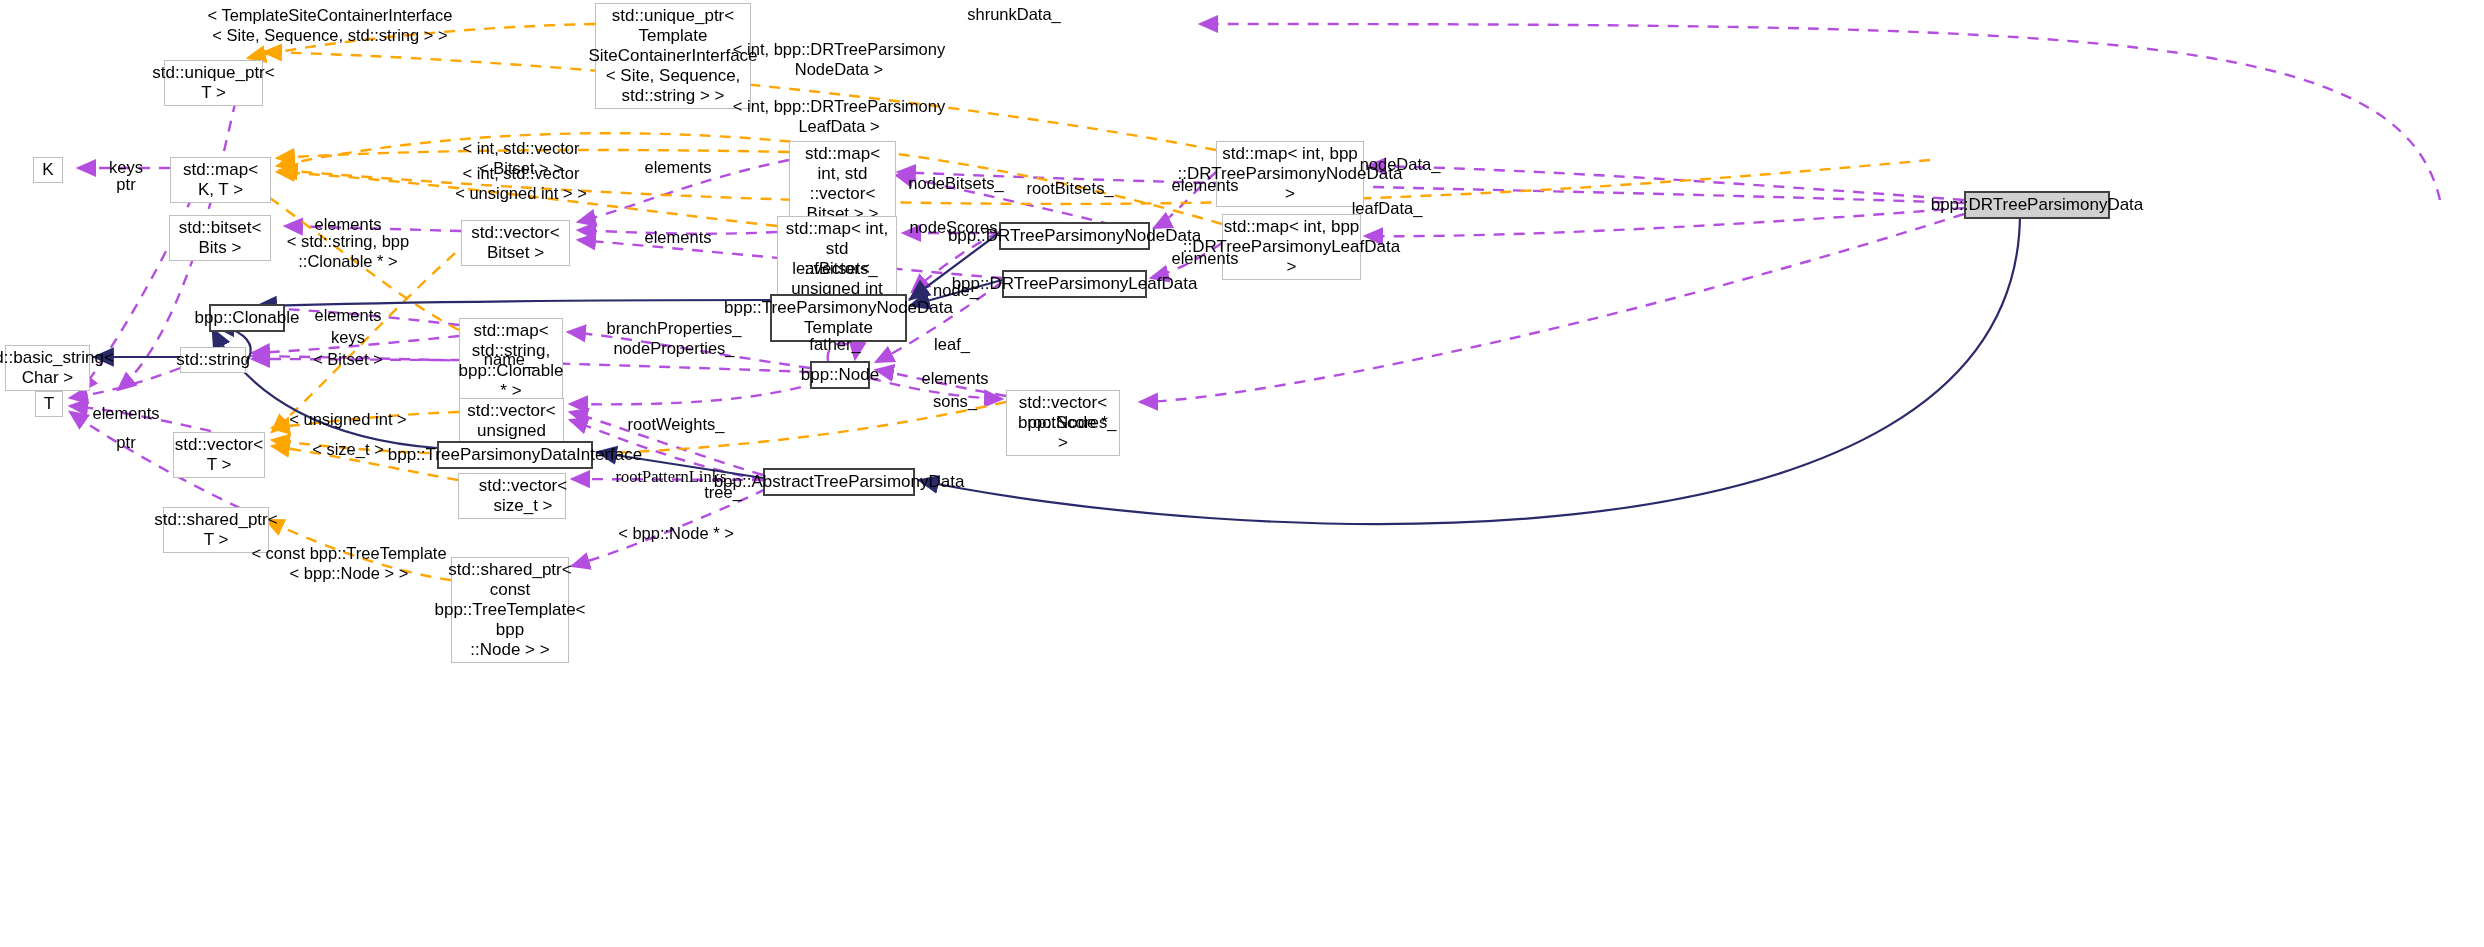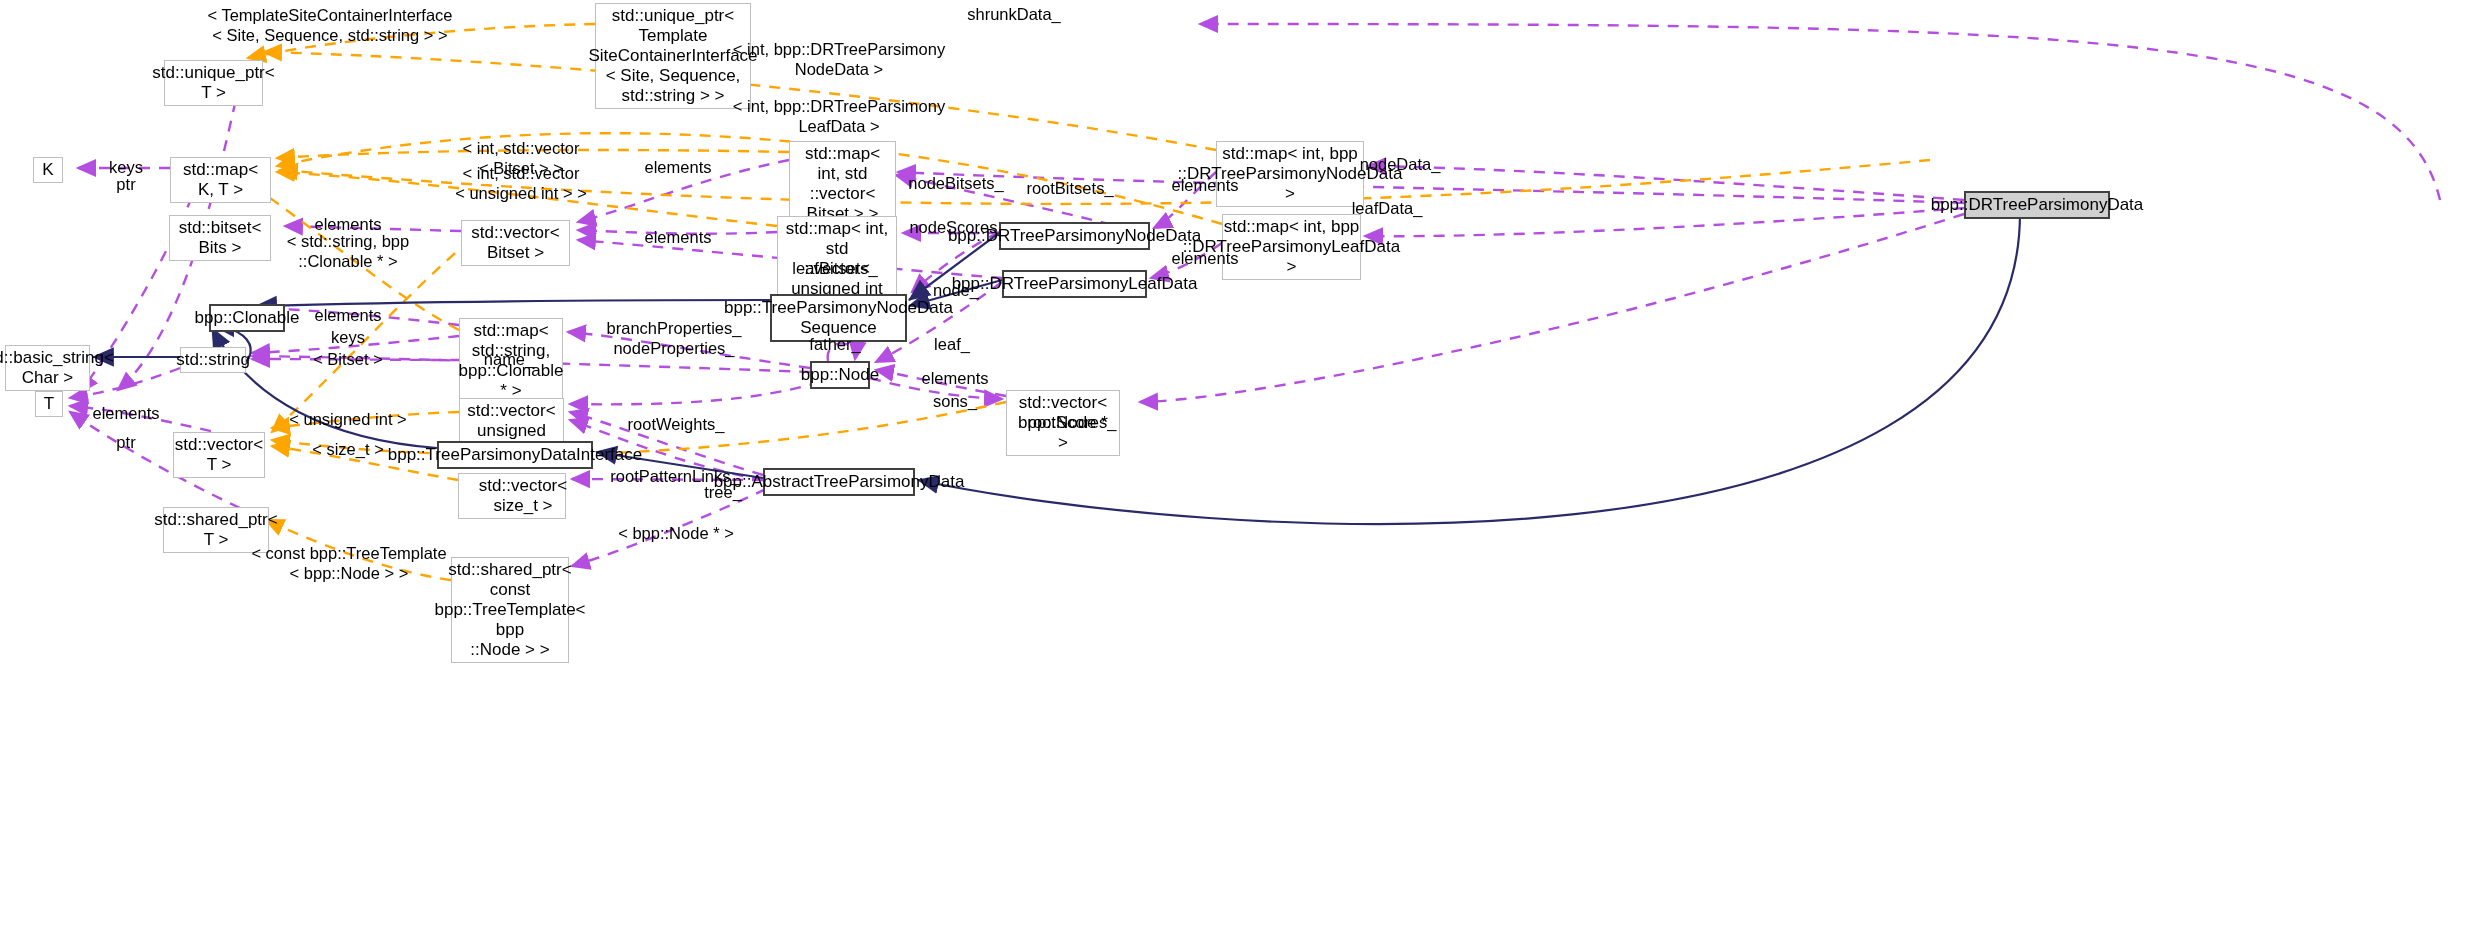--- a/index.html
+++ b/index.html
@@ -203,21 +203,21 @@
       <div class="node tmpl" style="left: 169px; top: 215px; width: 102px; min-height: 22px;">std::bitset&lt; Bits &gt;</div>
       <div class="node tmpl" style="left: 461px; top: 220px; width: 109px; min-height: 22px;">std::vector&lt; Bitset &gt;</div>
       <div class="node tmpl" style="left: 777px; top: 216px; width: 120px; min-height: 34px;">std::map&lt; int, std
 ::vector&lt; unsigned int &gt; &gt;</div>
       <div class="node tmpl" style="left: 1222px; top: 214px; width: 139px; min-height: 34px;">std::map&lt; int, bpp
 ::DRTreeParsimonyLeafData &gt;</div>
       <div class="node focus" style="left: 1964px; top: 191px; width: 146px; min-height: 22px;">bpp::DRTreeParsimonyData</div>
       <div class="node cls" style="left: 999px; top: 222px; width: 151px; min-height: 22px;">bpp::DRTreeParsimonyNodeData</div>
       <div class="node cls" style="left: 1002px; top: 270px; width: 145px; min-height: 22px;">bpp::DRTreeParsimonyLeafData</div>
       <div class="node cls" style="left: 770px; top: 294px; width: 137px; min-height: 34px;">bpp::TreeParsimonyNodeData
-Sequence</div>
+Template</div>
       <div class="node cls" style="left: 177px; top: 304px; width: 76px; min-height: 21px; margin-left: 32px;">bpp::Clonable</div>
       <div class="node tmpl" style="left: 459px; top: 318px; width: 104px; min-height: 34px;">std::map&lt; std::string,
 bpp::Clonable * &gt;</div>
       <div class="node tmpl" style="left: 5px; top: 345px; width: 85px; min-height: 34px;">std::basic_string&lt;
 Char &gt;</div>
       <div class="node tmpl" style="left: 180px; top: 347px; width: 66px; min-height: 21px;">std::string</div>
       <div class="node cls" style="left: 810px; top: 361px; width: 60px; min-height: 21px;">bpp::Node</div>
       <div class="node tmpl" style="left: 35px; top: 391px; width: 28px; min-height: 22px;">T</div>
       <div class="node tmpl" style="left: 1006px; top: 390px; width: 114px; min-height: 21px;">std::vector&lt; bpp::Node * &gt;</div>
       <div class="node tmpl" style="left: 459px; top: 398px; width: 105px; min-height: 34px;">std::vector&lt; unsigned
@@ -266,20 +266,20 @@
       <div class="elabel" style="left: 348px; top: 350px;">&lt; Bitset &gt;</div>
       <div class="elabel" style="left: 509px; top: 350px;">name_</div>
       <div class="elabel" style="left: 126px; top: 404px;">elements</div>
       <div class="elabel" style="left: 955px; top: 369px;">elements</div>
       <div class="elabel" style="left: 348px; top: 410px;">&lt; unsigned int &gt;</div>
       <div class="elabel" style="left: 955px; top: 392px;">sons_</div>
       <div class="elabel" style="left: 1072px; top: 413px;">rootScores_</div>
       <div class="elabel" style="left: 126px; top: 433px;">ptr</div>
       <div class="elabel" style="left: 676px; top: 415px;">rootWeights_</div>
       <div class="elabel" style="left: 348px; top: 440px;">&lt; size_t &gt;</div>
-      <div class="elabel" style="left: 675px; top: 467px;">rootPatternLinks_</div>
+      <div class="elabel" style="left: 675px; top: 467px; font-family: Liberation Serif, serif;">rootPatternLinks_</div>
       <div class="elabel" style="left: 675px; top: 483px; margin-left: 48px;">tree_</div>
       <div class="elabel" style="left: 676px; top: 524px;">&lt; bpp::Node * &gt;</div>
       <div class="elabel" style="left: 349px; top: 544px;">&lt; const bpp::TreeTemplate
 &lt; bpp::Node &gt; &gt;</div>
     </div>
 
 </div>
 
 </body></html>

